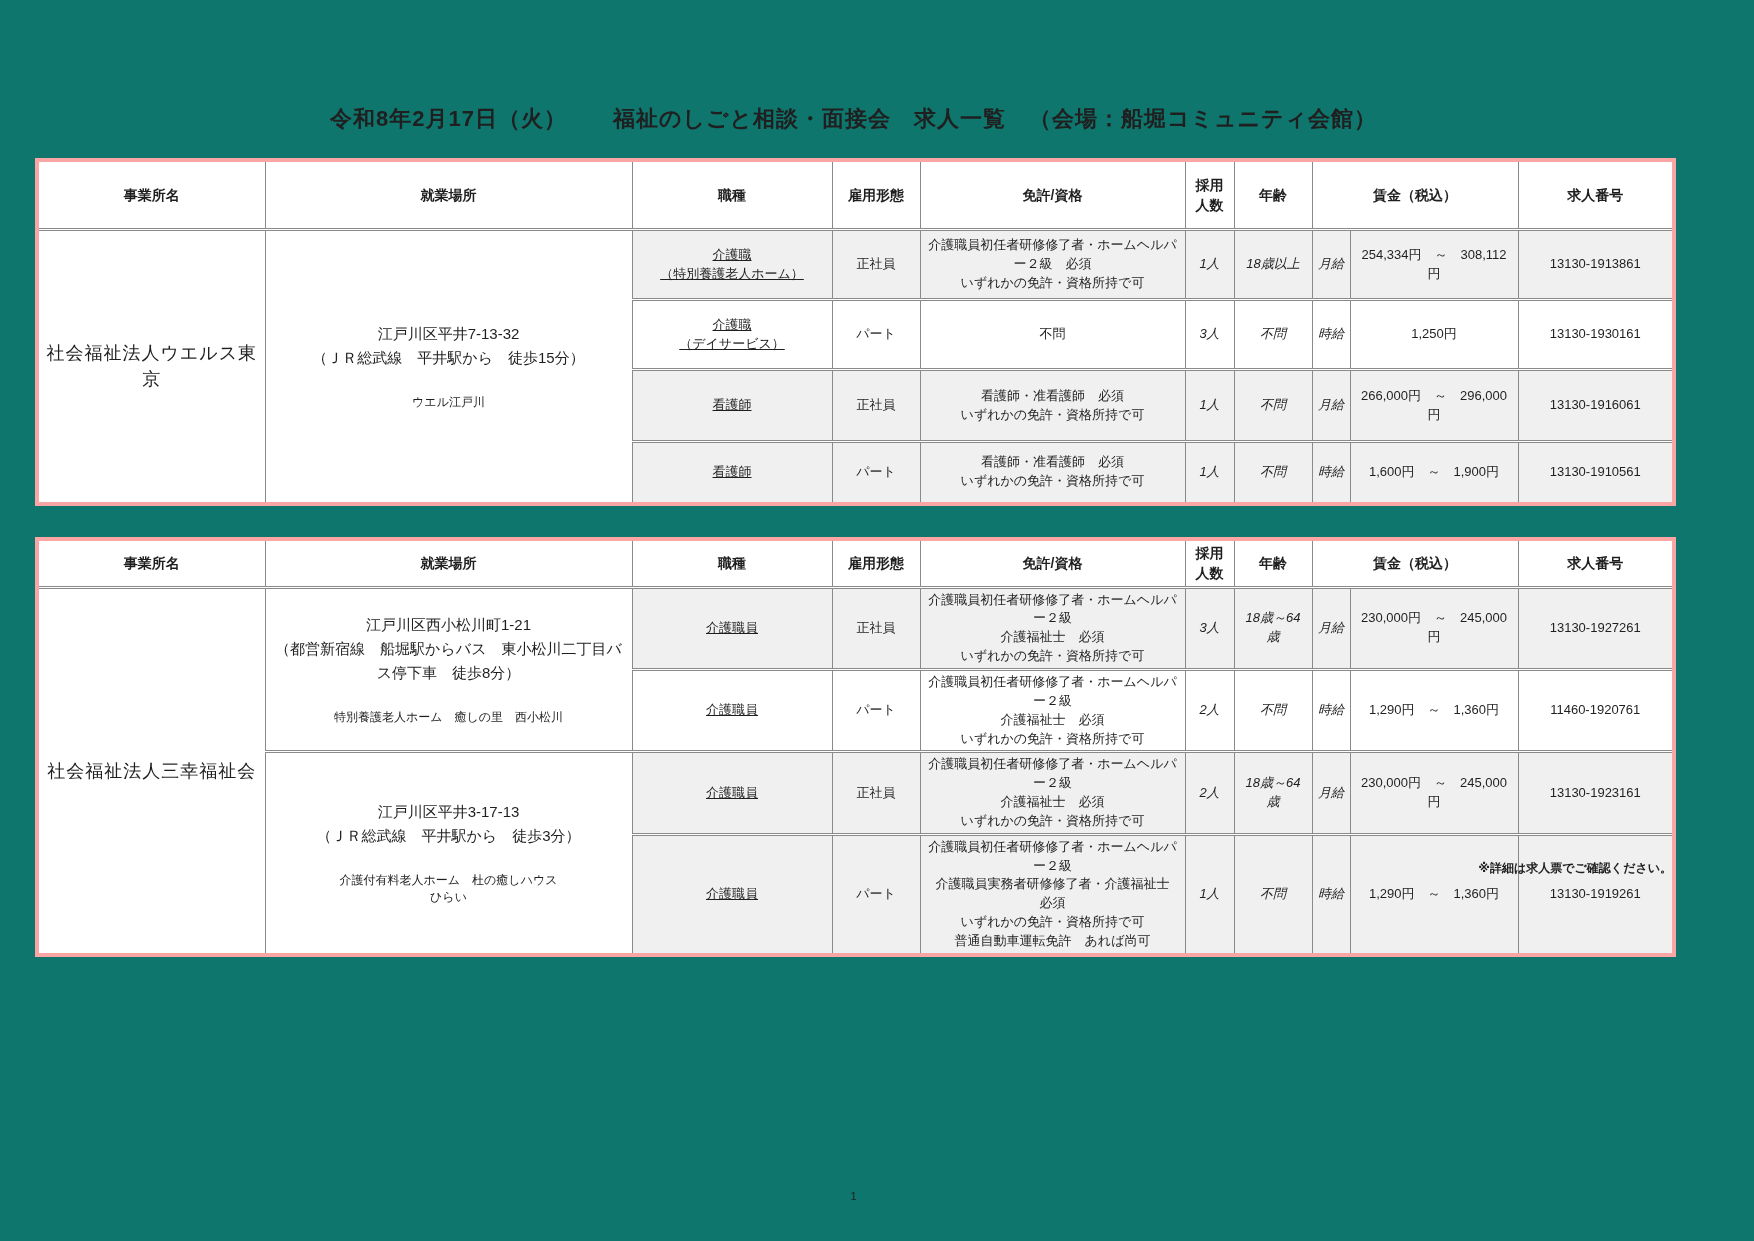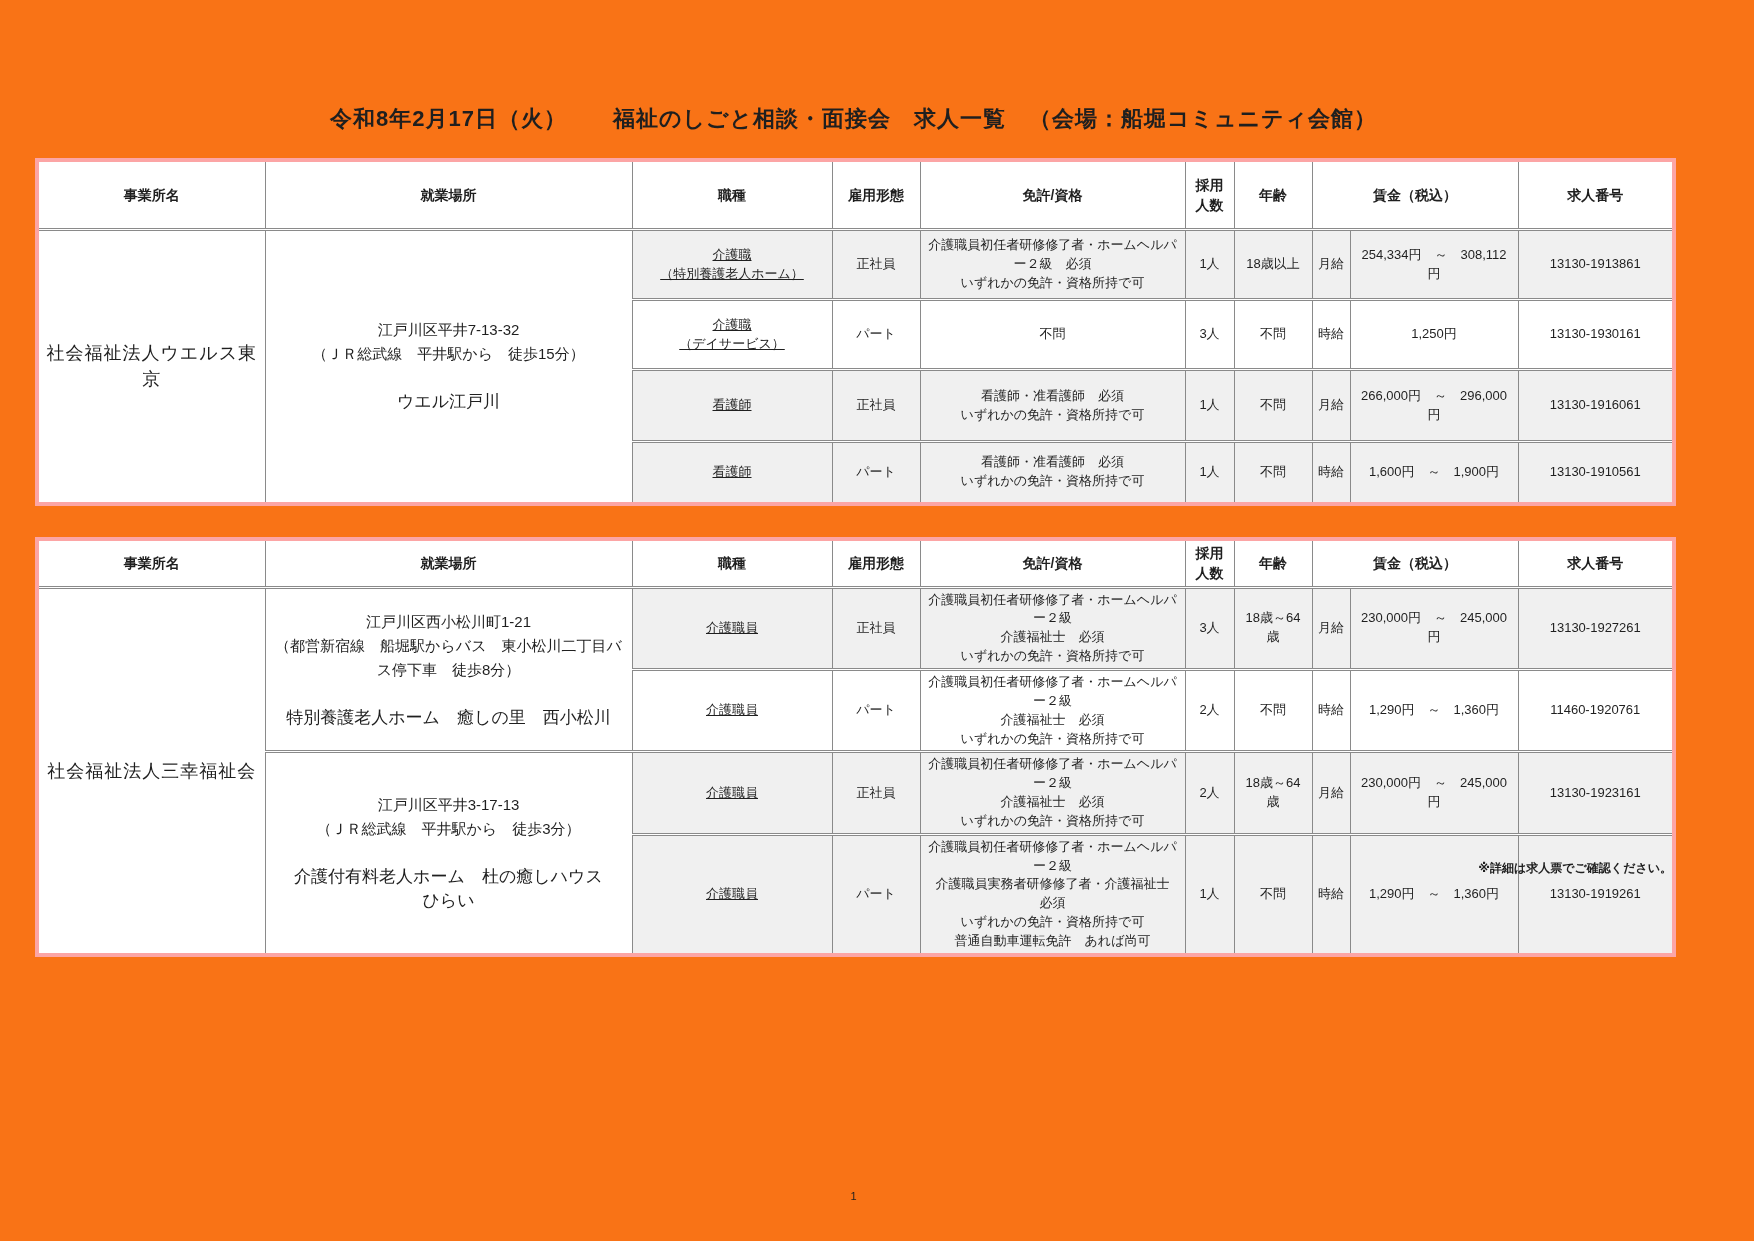--- a/index.html
+++ b/index.html
@@ -1,17 +1,17 @@
 <!DOCTYPE html>
 <html><head>
 <meta charset="utf-8">
 <style>
   html,body{margin:0;padding:0;background:#fff;}
   .page{
-    position:relative;width:1754px;height:1241px;background:#f97316;overflow:hidden;
+    position:relative;width:1754px;height:1241px;background:#0f766e;overflow:hidden;
     font-family:"Liberation Sans","DejaVu Sans",sans-serif;color:#1f1f1f;
   }
   .title{
     position:absolute;top:104px;left:35px;width:1637px;text-align:center;
     font-size:22px;font-weight:bold;letter-spacing:1px;
   }
   table.jobtable{
     position:absolute;left:35px;width:1637px;table-layout:fixed;
     border-collapse:collapse;background:#fff;border:4px solid #fca5a5;
   }
@@ -23,25 +23,25 @@
     font-size:13px;line-height:1.45;overflow:hidden;
   }
   .jobtable tr.last>td{border-bottom:2px solid #6f6f6f;}
   .jobtable th{font-weight:bold;font-size:14px;background:#ffffff;}
   .t1 tr.head th{height:62px;}
   .t2 tr.head th{height:32px;}
   tr.shaded td{background:#f0f0f0;}
   td.office{background:#ffffff !important;font-size:18px;letter-spacing:1px;}
   td.workplace{background:#ffffff !important;}
   .addr{font-size:15px;line-height:1.6;}
-  .fname{font-size:17px;line-height:1.4;margin-top:24px;}
+  .fname{font-size:12px;line-height:1.4;margin-top:24px;}
   .job{font-size:13px;line-height:1.7;text-decoration:underline;}
   .lic{font-size:12px;line-height:1.5;}
   .emp{font-size:13px;}
-  .hires,.age,.wt{font-size:13px;}
+  .hires,.age,.wt{font-size:13px;font-style:italic;}
   .wage{font-size:14px;}
   .num{font-size:13.5px;margin-left:6px;}
   .preline{white-space:pre-line;}
   .note{
     position:absolute;left:35px;top:860px;width:1637px;text-align:right;
     font-size:12px;font-weight:bold;
   }
   .pagenum{
     position:absolute;left:35px;top:1190px;width:1637px;text-align:center;font-size:11px;
   }

